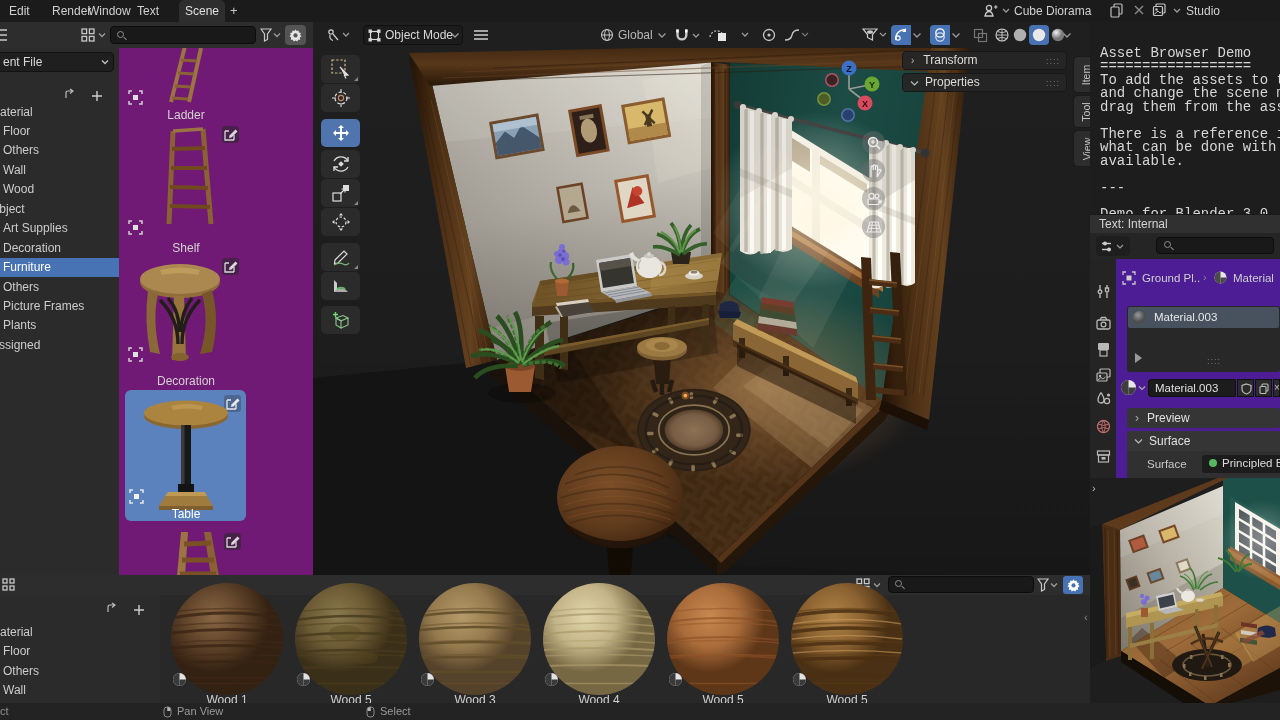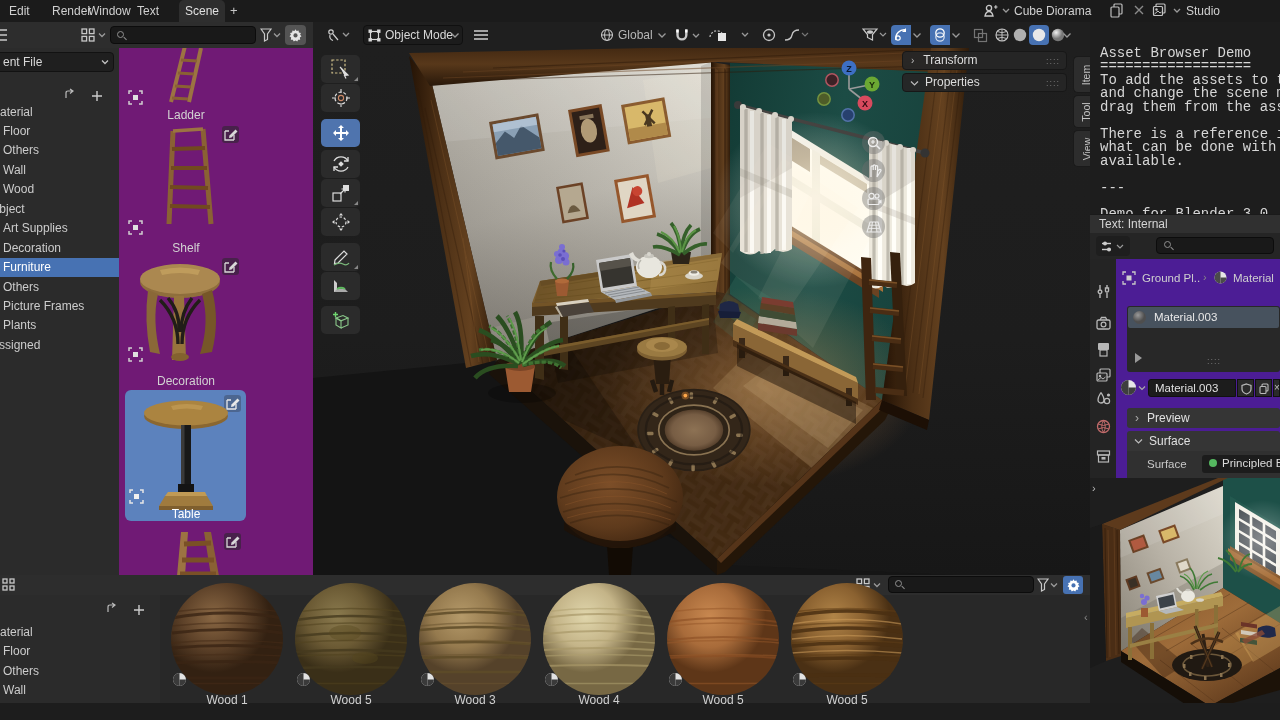--- a/index.html
+++ b/index.html
@@ -1452,13 +1452,28 @@
         <path d="M7.5 1 A6.5 6.5 0 0 0 7.5 14 Z" fill="#3a3a3a"></path>
         <path d="M7.5 7.5 L14 7.5 A6.5 6.5 0 0 0 7.5 1 Z" fill="#3a3a3a" transform="rotate(90 7.5 7.5)"></path>
       </svg>
   <svg class="abs matball" style="left:792px;top:97px" viewBox="0 0 15 15">
         <circle cx="7.5" cy="7.5" r="6.5" fill="#e2e2e2"></circle>
         <path d="M7.5 1 A6.5 6.5 0 0 0 7.5 14 Z" fill="#3a3a3a"></path>
         <path d="M7.5 7.5 L14 7.5 A6.5 6.5 0 0 0 7.5 1 Z" fill="#3a3a3a" transform="rotate(90 7.5 7.5)"></path>
       </svg>
 </div>
 
+<div class="abs" style="left:0;top:703px;width:1280px;height:17px;background:#232323" id="statusbar">
+  <div class="abs" style="left:0;top:2px;color:#909090;font-size:11px">ct</div>
+  <svg class="abs" style="left:163px;top:3px" width="9" height="12" viewBox="0 0 9 12">
+        <rect x="1" y="1" width="7" height="10" rx="3" fill="none" stroke="#8a8a8a" stroke-width="1"></rect>
+        <path d="M4.5 1 v4" stroke="#8a8a8a" stroke-width="1"></path>
+        <path d="M4.7 1.5 a2 2 0 0 1 2.6 1.4 l0 2 h-2.6 Z" fill="#b8b8b8"></path>
+      </svg>
+  <div class="abs" style="left:177px;top:2px;color:#9a9a9a;font-size:11px">Pan View</div>
+  <svg class="abs" style="left:366px;top:3px" width="9" height="12" viewBox="0 0 9 12">
+        <rect x="1" y="1" width="7" height="10" rx="3" fill="none" stroke="#8a8a8a" stroke-width="1"></rect>
+        <path d="M4.5 1 v4" stroke="#8a8a8a" stroke-width="1"></path>
+        <path d="M4.3 1.5 a2 2 0 0 0 -2.6 1.4 l0 2 h2.6 Z" fill="#b8b8b8"></path>
+      </svg>
+  <div class="abs" style="left:380px;top:2px;color:#9a9a9a;font-size:11px">Select</div>
+</div>
 
 </div>
 </body></html>

